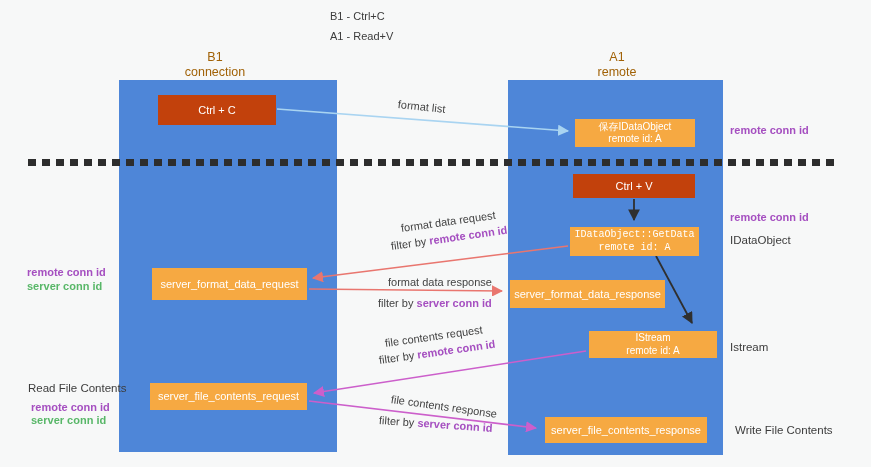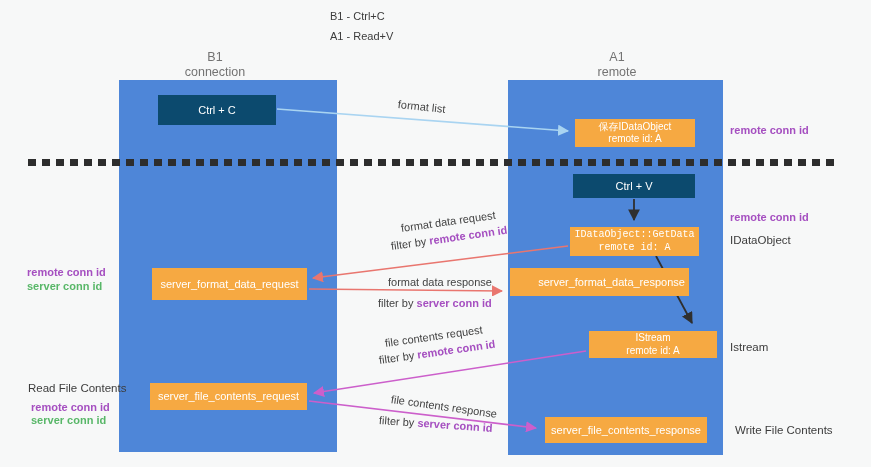--- a/index.html
+++ b/index.html
@@ -6,34 +6,34 @@
   #canvas{
     position:relative;width:871px;height:467px;overflow:hidden;
     background:#f7f8f8;
     font-family:"Liberation Sans","DejaVu Sans",sans-serif;
     color:#3c3c3c;
   }
   .abs{position:absolute;}
   
   .title{left:330px;top:6px;width:200px;text-align:left;font-size:11px;color:#3c3c3c;line-height:20px;}
   
-  .col-header{width:140px;text-align:center;font-size:12.5px;color:#737373;line-height:15px;}
+  .col-header{width:140px;text-align:center;font-size:12.5px;color:#a16207;line-height:15px;}
   
   .col{background:#4e86d8;}
   
   .divider{
     left:28px;top:159px;width:807px;height:7px;
     background:repeating-linear-gradient(to right,#2d2d2d 0px,#2d2d2d 8px,transparent 8px,transparent 14px);
   }
   
   .node{
     display:flex;flex-direction:column;align-items:center;justify-content:center;
     color:#fff;text-align:center;font-size:11px;line-height:13px;
   }
-  .node.green{background:#0c4a6e;}
+  .node.green{background:#c2410c;}
   .node.orange{background:#f6a942;}
   .node.small{font-size:10px;line-height:12.5px;}
   
   .id-purple{color:#a54fc0;font-weight:bold;font-size:11px;white-space:nowrap;}
   .id-green{color:#58b768;font-weight:bold;font-size:11px;white-space:nowrap;}
   .plain{color:#3c3c3c;font-size:11.5px;white-space:nowrap;}
   
   .flow{font-size:11px;color:#434343;white-space:nowrap;transform-origin:left center;}
   .flow b{font-weight:bold;color:#a54fc0;}
   svg{position:absolute;left:0;top:0;pointer-events:none;}
@@ -101,21 +101,21 @@
 
   <div class="abs node orange small" style="left:570px;top:227px;width:129px;height:29px;font-family:Liberation Mono, monospace;">
     <span>IDataObject::GetData</span>
     <span>remote id: A</span>
   </div>
 
   <div class="abs node orange" style="left:152px;top:268px;width:155px;height:32px;">
     <span>server_format_data_request</span>
   </div>
 
-  <div class="abs node orange" style="left:510px;top:268px;width:155px;height:28px;padding-left:24px;">
+  <div class="abs node orange" style="left:510px;top:280px;width:155px;height:28px;">
     <span>server_format_data_response</span>
   </div>
 
   <div class="abs node orange small" style="left:589px;top:331px;width:128px;height:27px;">
     <span>IStream</span>
     <span>remote id: A</span>
   </div>
 
   <div class="abs node orange" style="left:150px;top:383px;width:157px;height:27px;">
     <span>server_file_contents_request</span>

